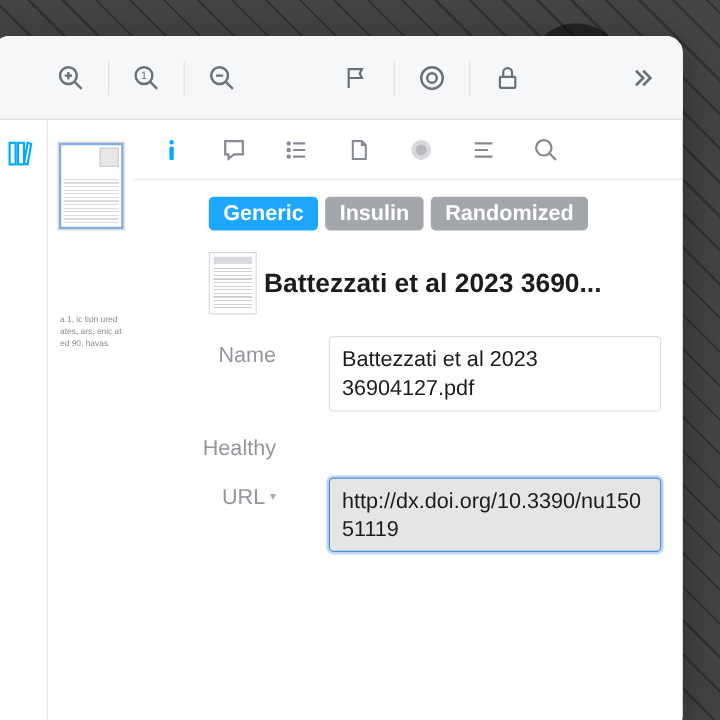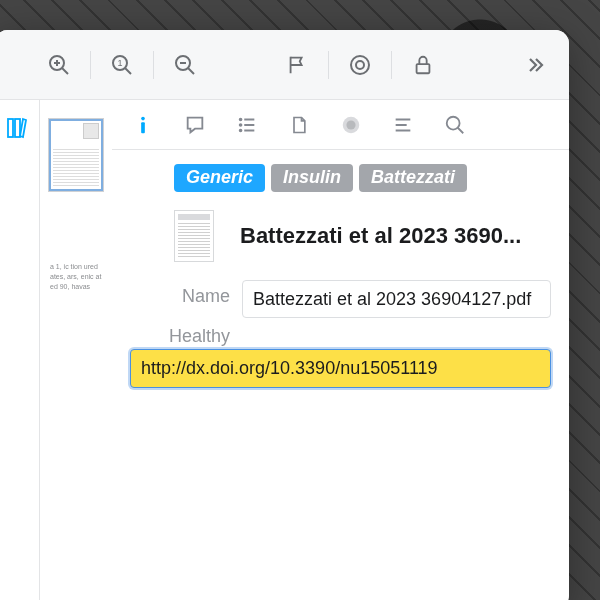--- a/index.html
+++ b/index.html
@@ -124,36 +124,35 @@
   .it-icon {
     width: 30px; height: 30px;
     display:flex;align-items:center;justify-content:center;
     color: #858991;
     cursor:pointer;
   }
   .it-icon.active { color: #00aaff; }
   .pills {
     display:flex; gap:6px;
     padding: 14px 0 0 62px;
-    font-style: italic;
   }
   .pill {
     padding: 3px 12px 4px;
     border-radius: 4px;
     font-size: 18px;
     font-weight: 600;
     color: #fff;
     cursor: pointer;
   }
   .pill.active { background:#1ea7ff; }
   .pill.inactive { background:#a3a6ab; }
   .title-row {
     display:flex;
     align-items:center;
-    gap: 26px;
+    gap: 6px;
     padding: 18px 18px 0 62px;
   }
   .mini-thumb {
     width: 40px; height: 52px;
     border:1px solid #d7d9db;
     background: #fff;
     position: relative;
     flex-shrink:0;
   }
   .mini-thumb::before {
@@ -173,21 +172,21 @@
     white-space: nowrap;
     overflow: hidden;
     text-overflow: ellipsis;
     flex:1;
     min-width:0;
   }
   .fields {
     padding: 18px 18px 0 18px;
     display:flex;
     flex-direction:column;
-    gap: 2px;
+    gap: 14px;
   }
   .field {
     display:flex;
     align-items:flex-start;
     gap: 12px;
   }
   .field-label {
     width: 100px;
     text-align: right;
     color: #93969b;
@@ -203,25 +202,26 @@
     flex:1;
     border:1px solid #dcdee1;
     border-radius:4px;
     padding: 6px 10px;
     font-size: 18px;
     line-height: 1.35;
     color:#1b1c1e;
     background:#fff;
     min-height: 36px;
     word-break: break-word;
+    margin-left: 32px;
   }
   .field-value.selected {
     border-color:#4a90e2;
     box-shadow: 0 0 0 2px rgba(74,144,226,.35);
-    background:#fde047;
+    background:#e5e5e5;
   }
   .drop-tri {
     font-size:10px; color:#a7aaae;
   }
   svg { display:block; }
 </style>
 </head>
 <body>
 
 <div class="bg"></div>
@@ -351,39 +351,43 @@
           <svg width="22" height="22" viewBox="0 0 24 24" fill="none" stroke="currentColor" stroke-width="2">
               <circle cx="10" cy="10" r="7"></circle>
               <line x1="15" y1="15" x2="21" y2="21"></line>
             </svg>
         </div>
       </div>
 
       <div class="pills">
         <div class="pill active">Generic</div>
         <div class="pill inactive">Insulin</div>
-        <div class="pill inactive">Battezzati</div>
+        <div class="pill inactive">Randomized</div>
       </div>
 
       <div class="title-row">
         <div class="mini-thumb"></div>
         <div class="doc-title">Battezzati et al 2023 3690...</div>
       </div>
 
       <div class="fields">
 
         <div class="field">
           <div class="field-label">Name</div>
           <div class="field-value">Battezzati et al 2023 36904127.pdf</div>
         </div>
 
         <div class="field">
           <div class="field-label">Healthy</div>
         </div>
 
         <div class="field">
+          <div class="field-label">
+            <span>URL</span>
+            <span class="drop-tri">▾</span>
+          </div>
           <div class="field-value selected">http://dx.doi.org/10.3390/nu15051119</div>
         </div>
 
       </div>
     </div>
   </div>
 </div>
 
 </body></html>

